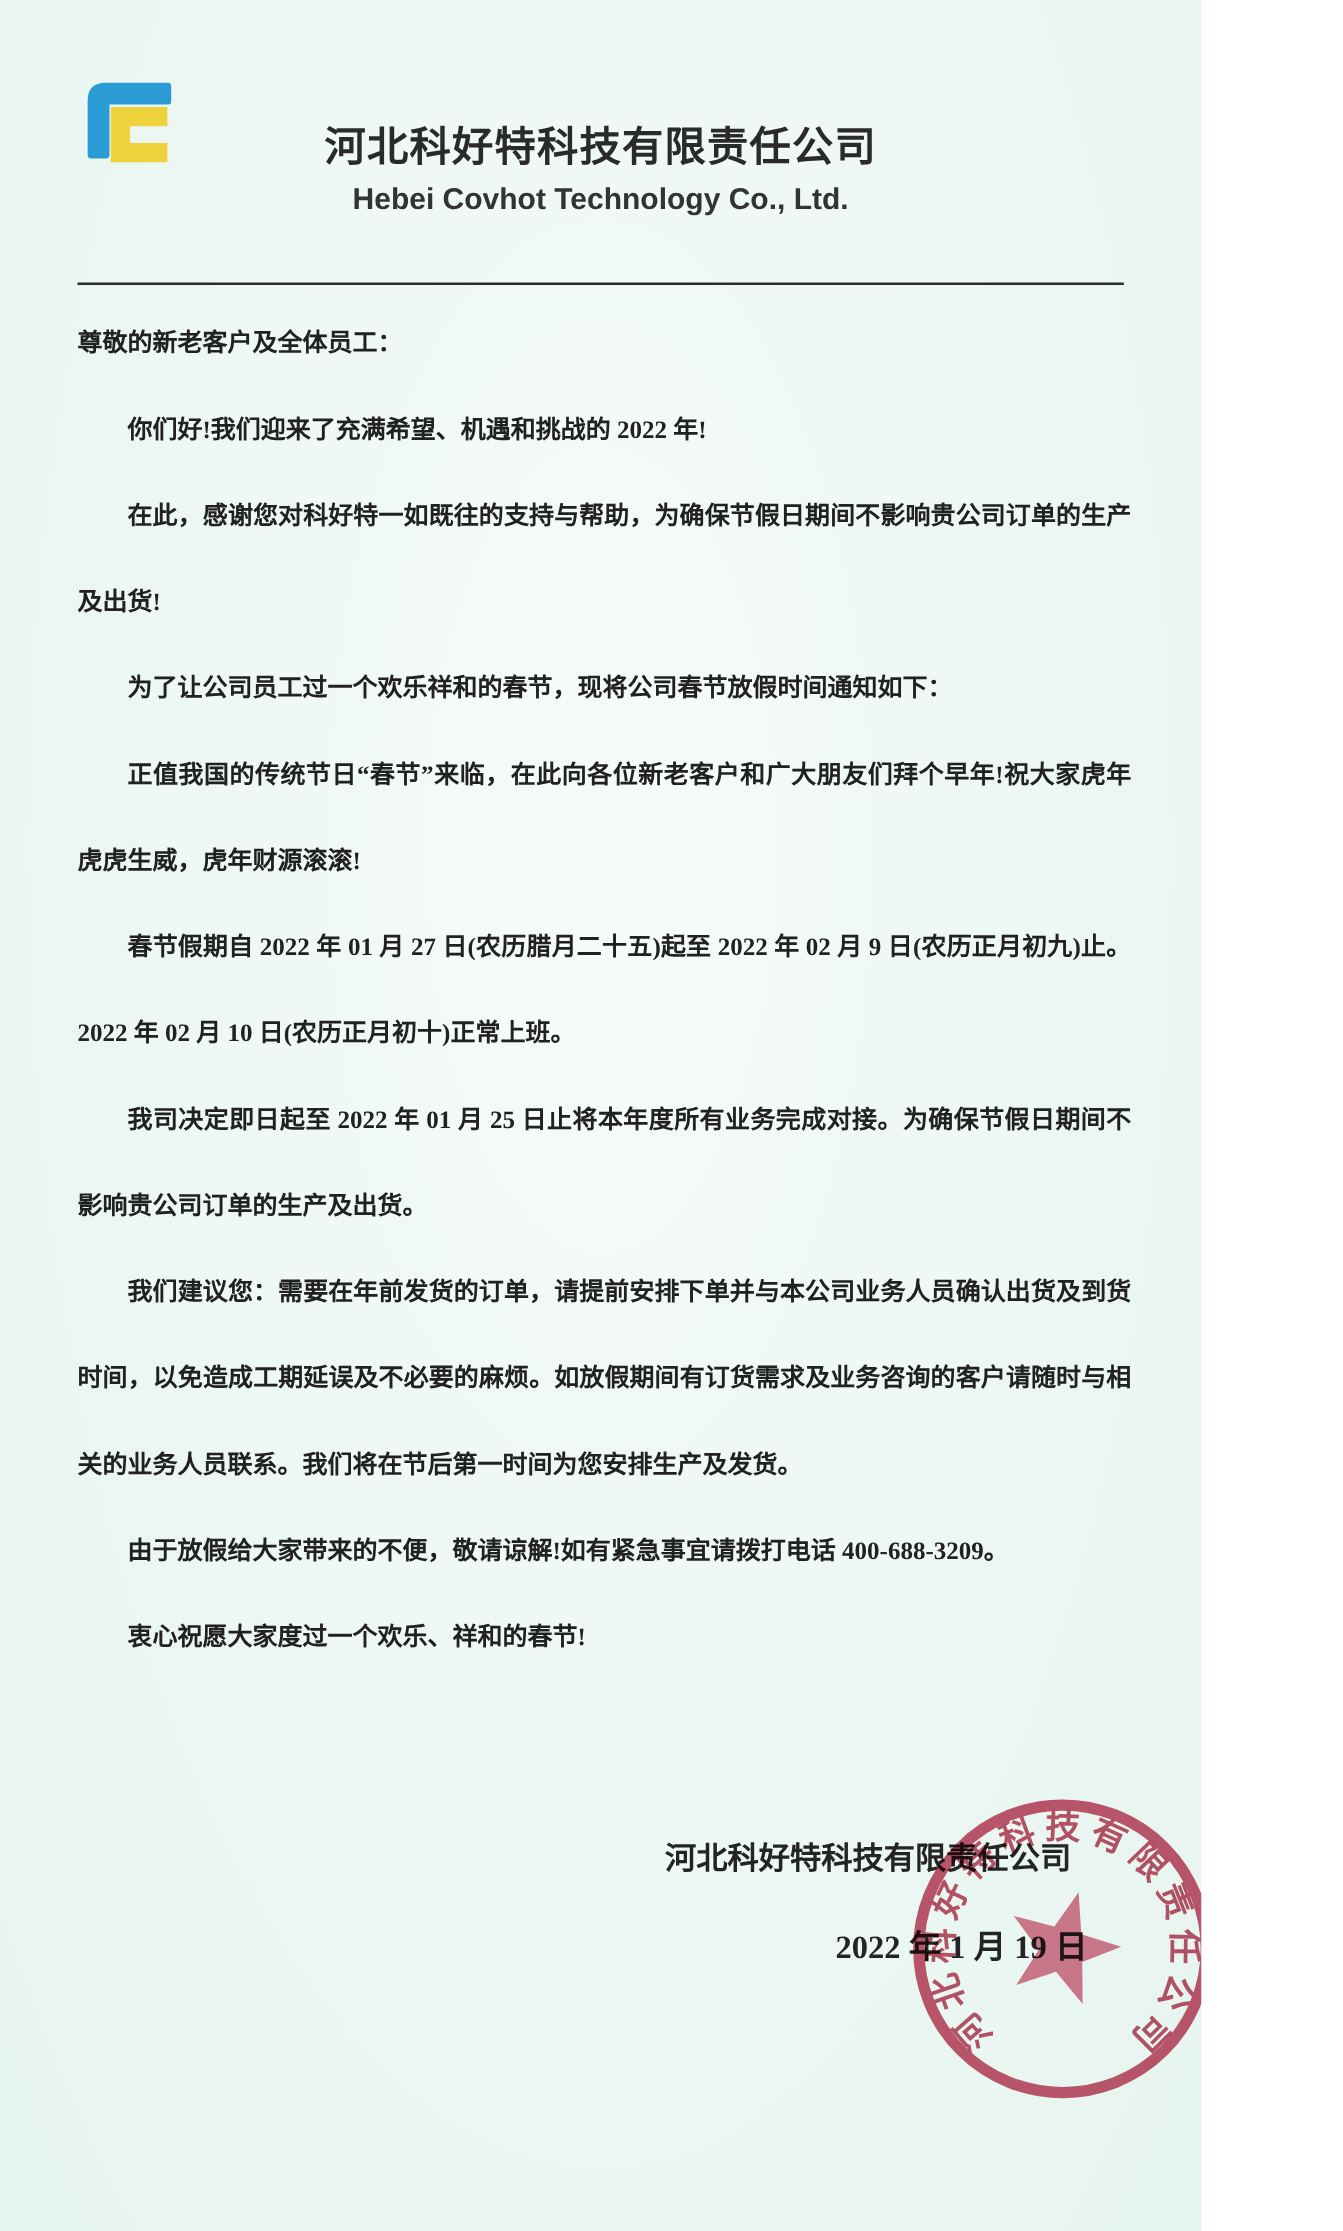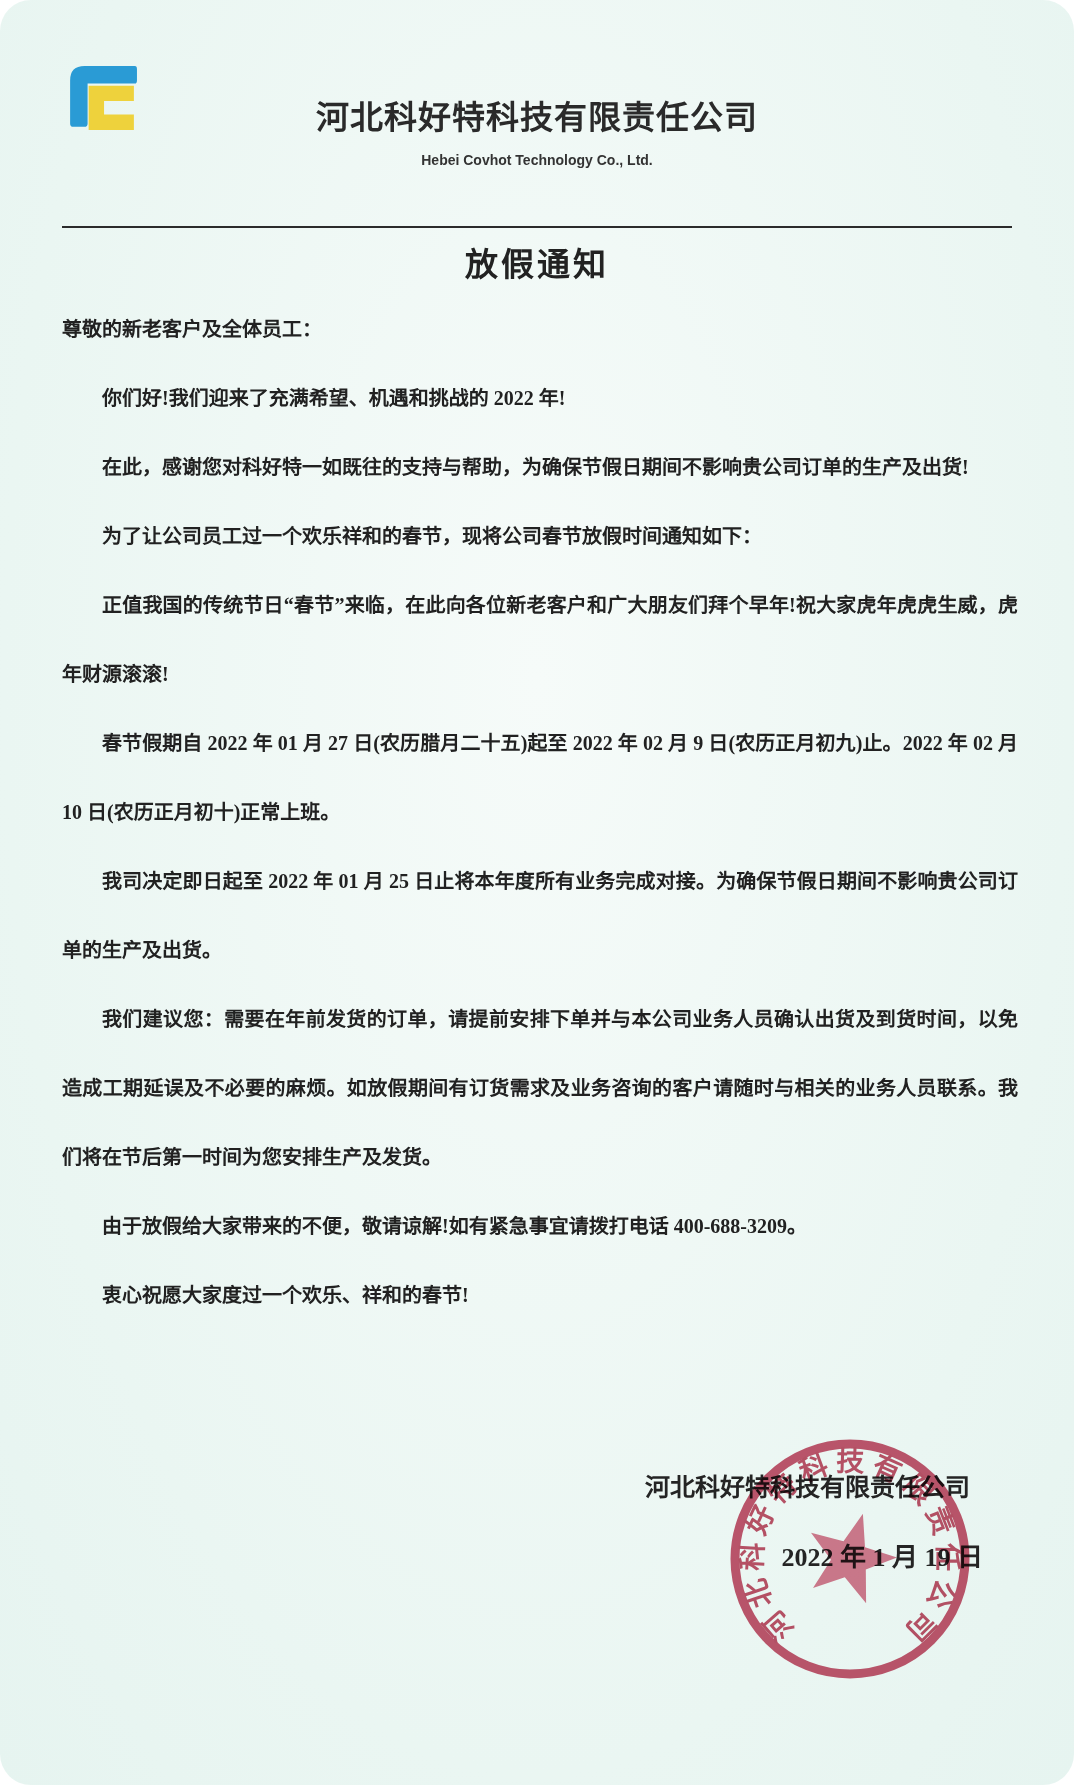--- a/index.html
+++ b/index.html
@@ -1,34 +1,33 @@
 <!DOCTYPE html>
 <html lang="zh-CN"><head>
 <meta charset="utf-8">
 <style>
   html,body{margin:0;padding:0;}
   .page{
     position:relative;
-    width:1074px;height:1785px;
+    width:961px;height:1785px;
     background:radial-gradient(ellipse at 50% 38%, #f6fbf9 0%, #eaf6f2 70%, #e6f4f0 100%);
     font-family:"Liberation Serif","DejaVu Serif",serif;
     color:#1e1e1e;
     overflow:hidden;
-    border-radius:31px;
   }
   .logo{position:absolute;left:66px;top:62px;width:72px;height:72px;}
   .header{padding-top:100px;text-align:center;}
   .company-cn{
     font-family:"Liberation Sans","DejaVu Sans",sans-serif;
     font-size:33px;font-weight:bold;line-height:36px;color:#2a2a2a;
     letter-spacing:1px;
   }
   .company-en{
     font-family:"Liberation Sans","DejaVu Sans",sans-serif;
-    font-size:14px;font-weight:600;line-height:22px;color:#333;
+    font-size:24px;font-weight:600;line-height:22px;color:#333;
     margin-top:13px;letter-spacing:0px;
   }
   .rule{
     margin:55px 62px 0 62px;height:0;
     border:none;border-top:2px solid #2b2b2b;
   }
   .doc-title{
     text-align:center;margin-top:20px;
     font-size:33px;font-weight:bold;line-height:34px;color:#222;
     letter-spacing:3px;
@@ -69,21 +68,20 @@
     <path d="M 66,23 L 22,23 L 22,66 L 66,66 L 66,51 L 37,51 L 37,38 L 66,38 Z" fill="#eed23c"></path>
   </svg>
 
   <div class="header">
     <div class="company-cn">河北科好特科技有限责任公司</div>
     <div class="company-en">Hebei Covhot Technology Co., Ltd.</div>
   </div>
 
   <hr class="rule">
 
-  <div class="doc-title">放假通知</div>
 
   <div class="content">
     <p>尊敬的新老客户及全体员工：</p>
     <p class="indent">你们好!我们迎来了充满希望、机遇和挑战的 2022 年!</p>
     <p class="indent">在此，感谢您对科好特一如既往的支持与帮助，为确保节假日期间不影响贵公司订单的生产及出货!</p>
     <p class="indent">为了让公司员工过一个欢乐祥和的春节，现将公司春节放假时间通知如下：</p>
     <p class="indent">正值我国的传统节日“春节”来临，在此向各位新老客户和广大朋友们拜个早年!祝大家虎年虎虎生威，虎年财源滚滚!</p>
     <p class="indent">春节假期自 2022 年 01 月 27 日(农历腊月二十五)起至 2022 年 02 月 9 日(农历正月初九)止。2022 年 02 月 10 日(农历正月初十)正常上班。</p>
     <p class="indent">我司决定即日起至 2022 年 01 月 25 日止将本年度所有业务完成对接。为确保节假日期间不影响贵公司订单的生产及出货。</p>
     <p class="indent">我们建议您：需要在年前发货的订单，请提前安排下单并与本公司业务人员确认出货及到货时间，以免造成工期延误及不必要的麻烦。如放假期间有订货需求及业务咨询的客户请随时与相关的业务人员联系。我们将在节后第一时间为您安排生产及发货。</p>

